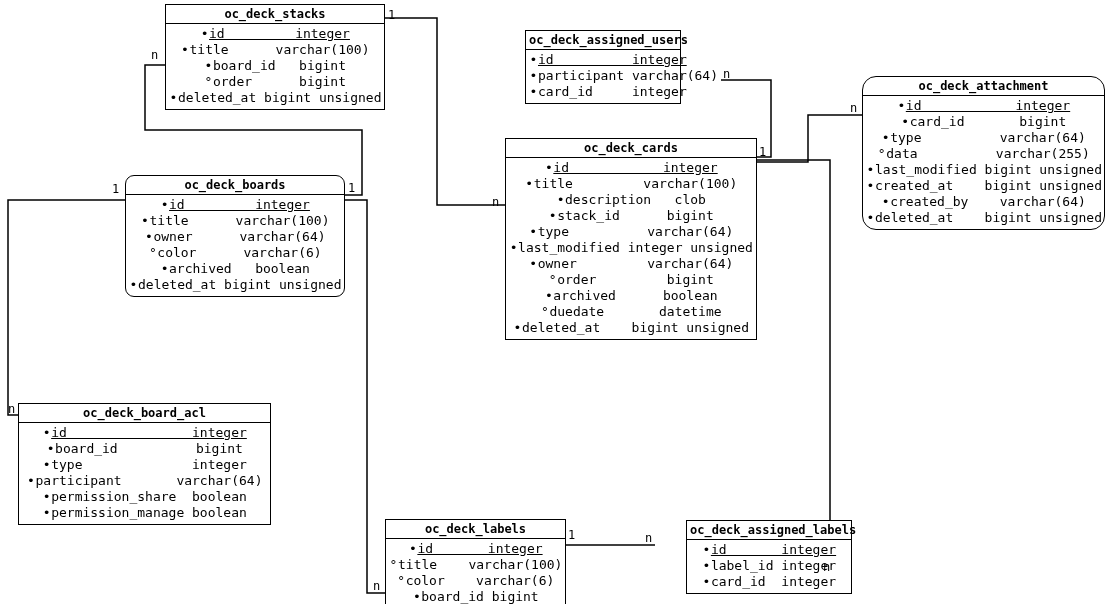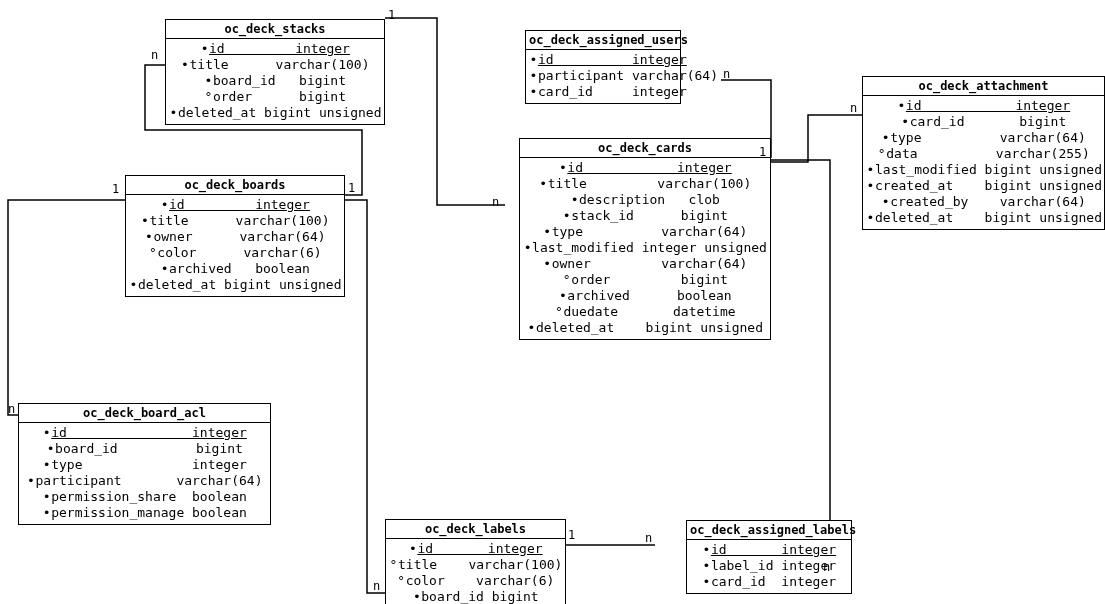--- a/index.html
+++ b/index.html
@@ -48,25 +48,25 @@
   .row.pk .rowtext { text-decoration: underline; }
 
   .card-label {
     position: absolute;
     font-size: 12px;
     line-height: 12px;
     color: #000;
   }
 
   
-  #ent-0 { left: 165px; top: 19px;   width: 220px; }
+  #ent-0 { left: 165px; top: 4px;   width: 220px; }
   #ent-1 { left: 525px; top: 30px;  width: 156px; }
-  #ent-2 { left: 862px; top: 76px;  width: 243px; }
-  #ent-3 { left: 125px; top: 175px; width: 220px; }
-  #ent-4 { left: 519px; top: 138px; width: 252px; }
+  #ent-2 { left: 862px; top: 76px;  width: 243px; border-radius: 14px; }
+  #ent-3 { left: 125px; top: 175px; width: 220px; border-radius: 9px; }
+  #ent-4 { left: 505px; top: 138px; width: 252px; }
   #ent-5 { left: 18px;  top: 403px; width: 253px; }
   #ent-6 { left: 385px; top: 519px; width: 181px; }
   #ent-7 { left: 686px; top: 520px; width: 166px; }
 </style>
 </head>
 <body>
 
 <div class="canvas">
 
   <svg class="wires" viewBox="0 0 1105 604" xmlns="http://www.w3.org/2000/svg">

